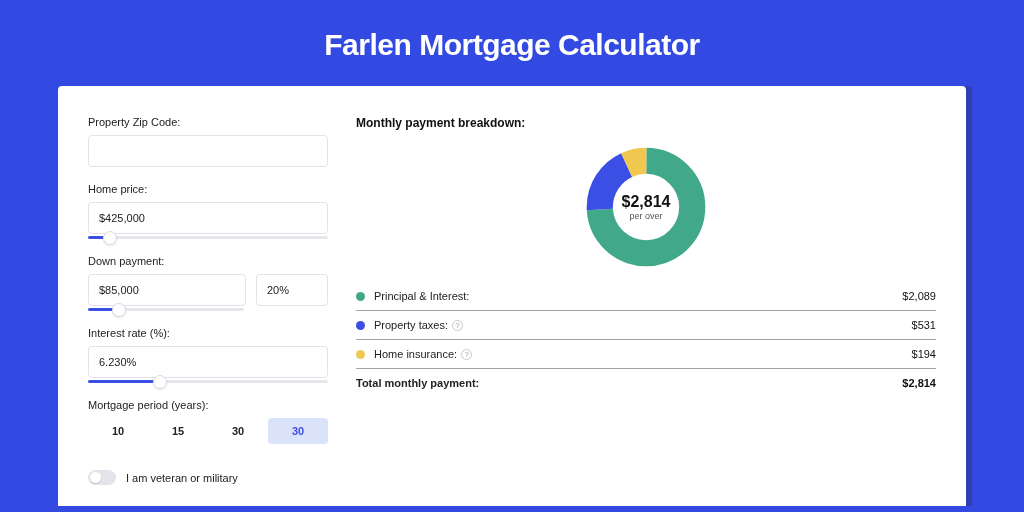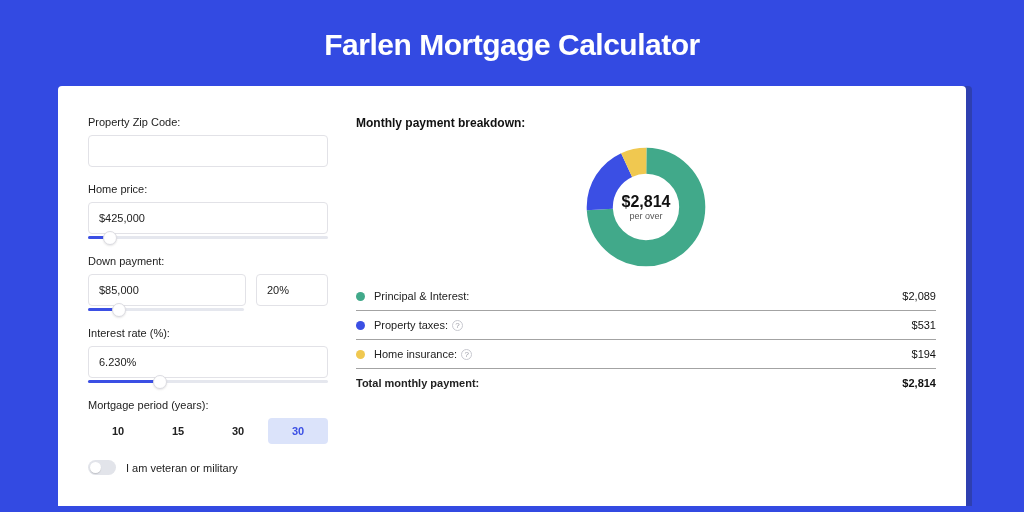--- a/index.html
+++ b/index.html
@@ -84,21 +84,21 @@
     font-weight: 600;
   }
   .period-btn.active {
     background: #dbe3fa;
     color: #3b4fe4;
   }
   .toggle-row {
     display: flex;
     align-items: center;
     gap: 10px;
-    margin-top: 16px;
+    margin-top: 26px;
   }
   .toggle {
     width: 28px; height: 15px;
     background: #e2e4ea;
     border-radius: 10px;
     position: relative;
   }
   .toggle-knob {
     width: 11px; height: 11px;
     background: #fff;

